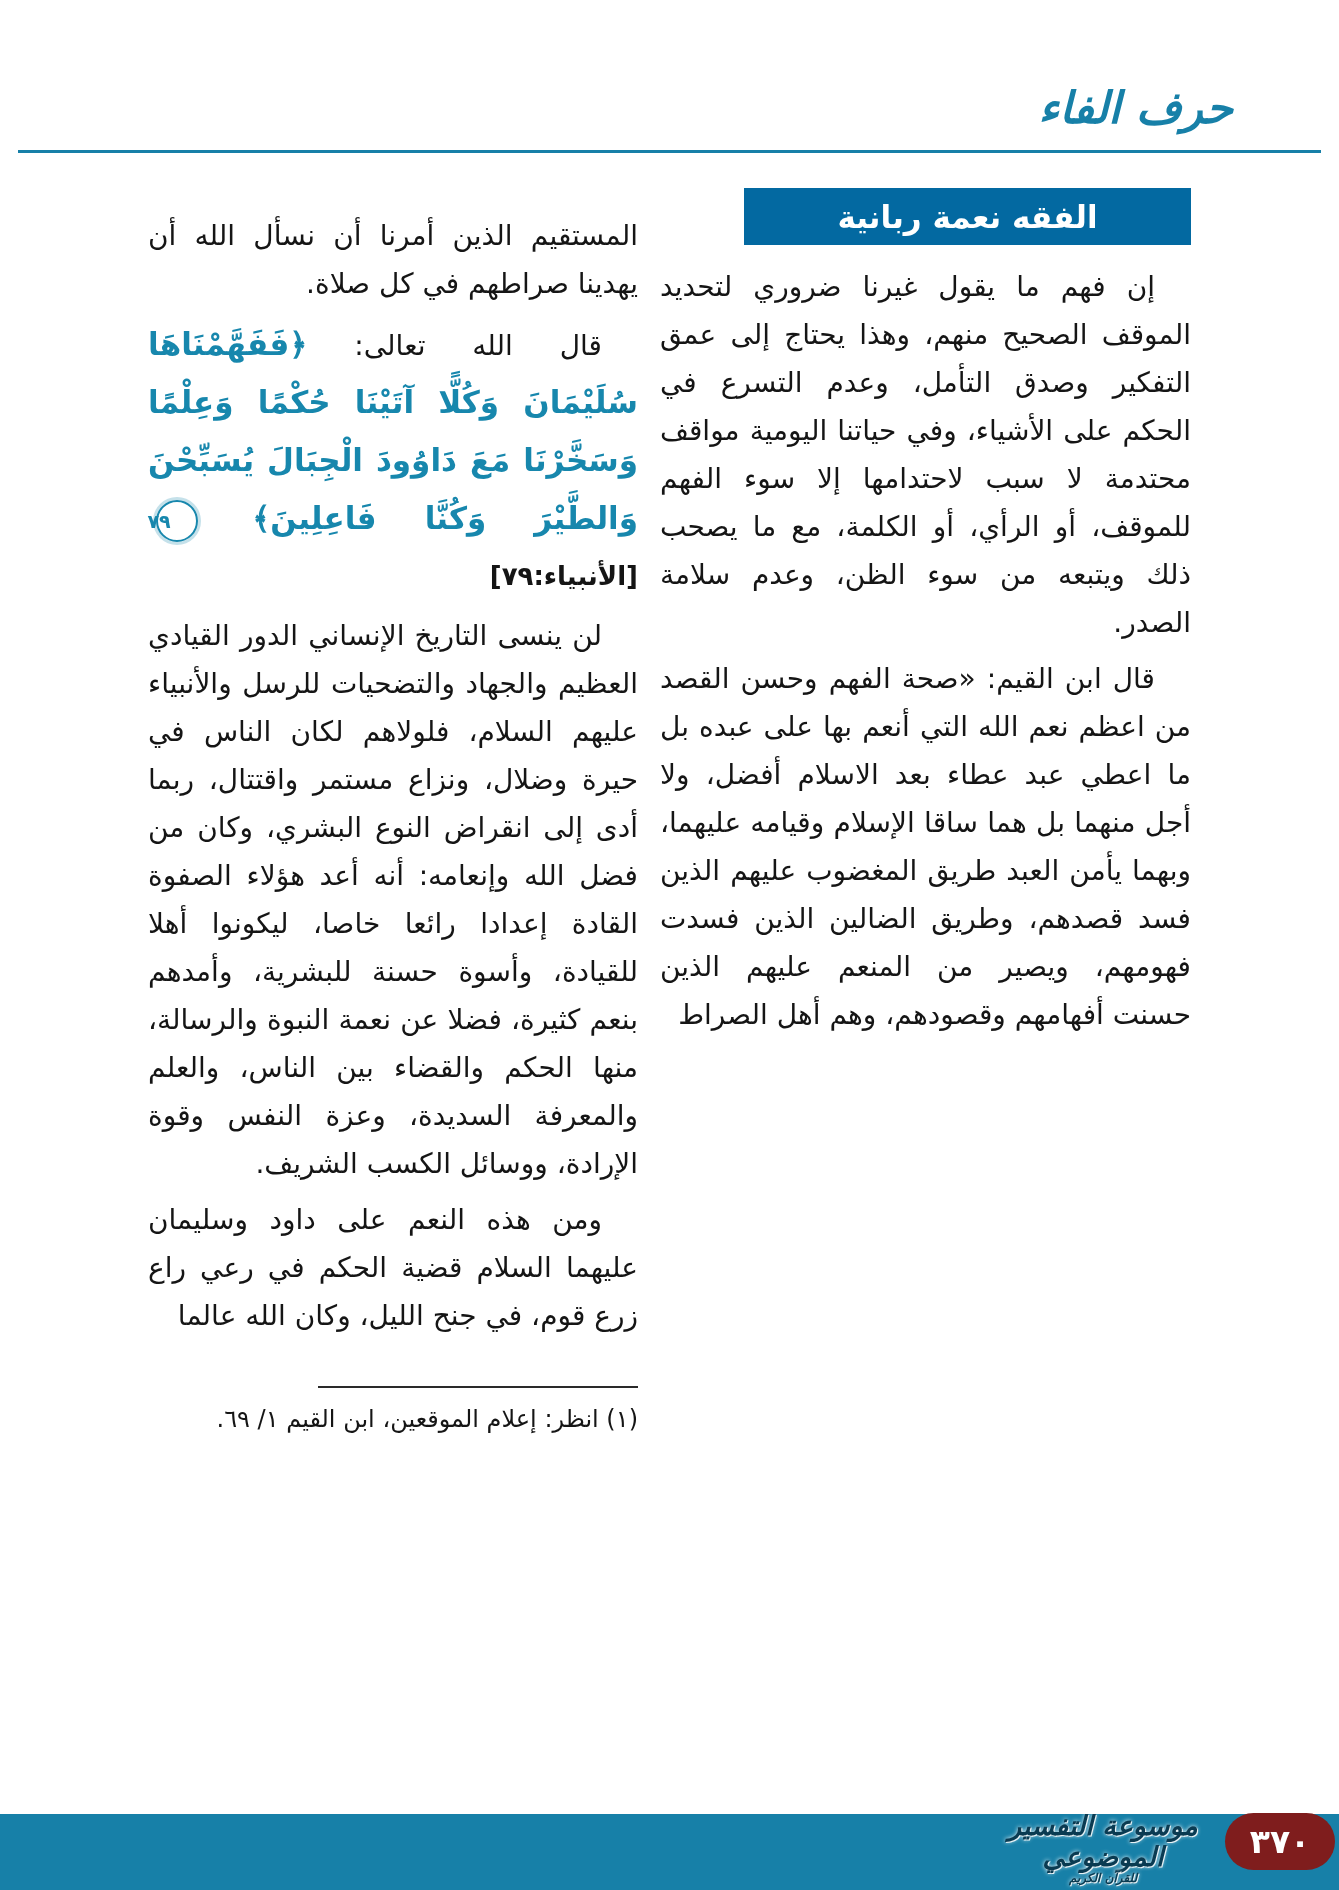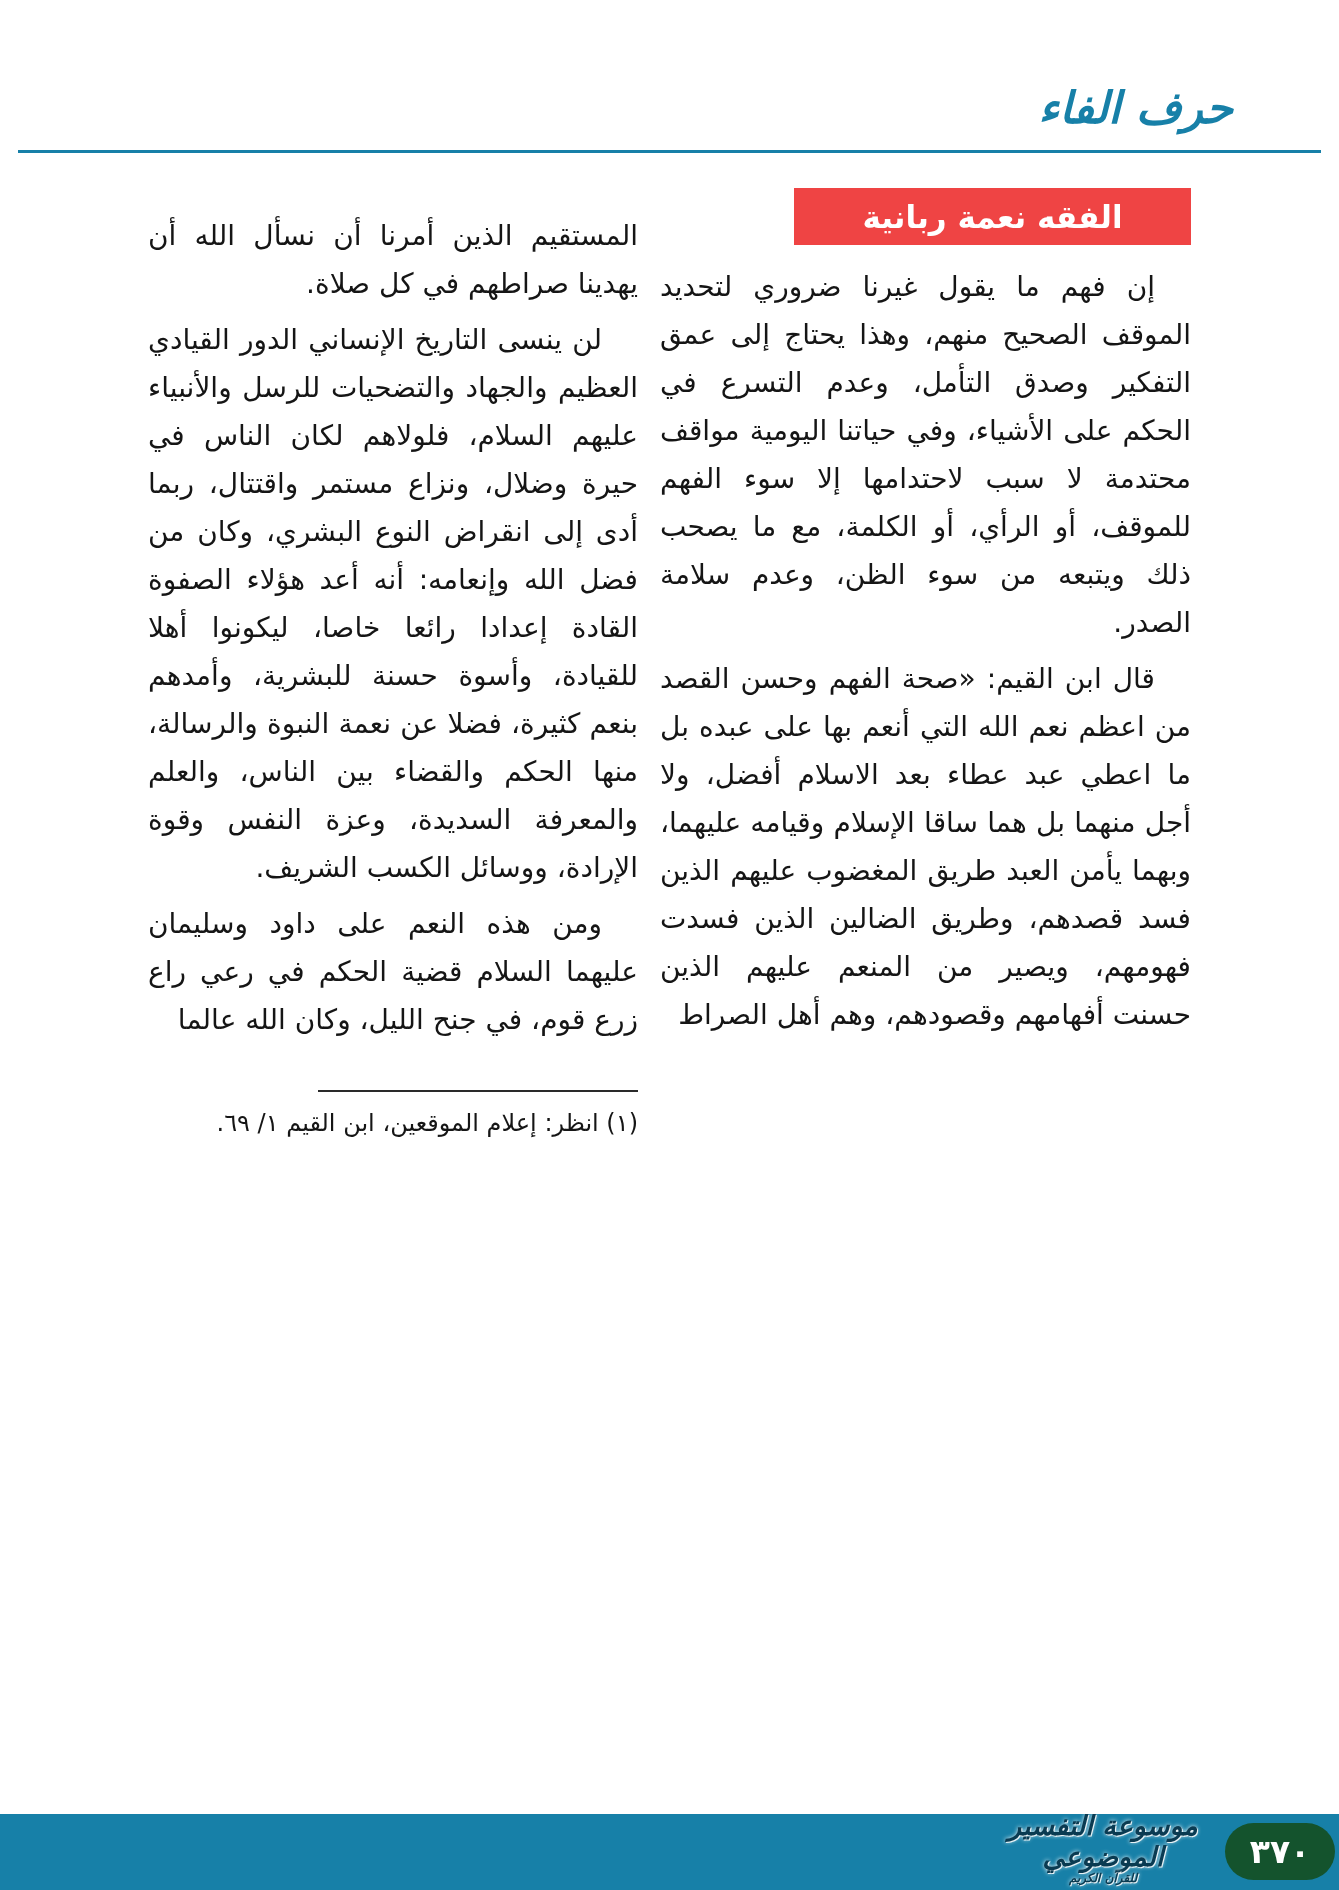--- a/index.html
+++ b/index.html
@@ -44,23 +44,23 @@
     left: 148px;
     display: flex;
     gap: 22px;
     align-items: flex-start;
   }
   .col { display: block; }
   .col-right { width: 531px; }
   .col-left  { width: 490px; margin-top: 24px; }
 
   .section-title-box {
-    width: 397px;
+    width: 447px;
     height: 57px;
-    background: #ef4444;
+    background: #0369a1;
     color: #ffffff;
     display: flex;
     align-items: center;
     justify-content: center;
     font-size: 31px;
     font-weight: bold;
     margin-bottom: 18px;
   }
 
   .body {
@@ -133,24 +133,24 @@
     text-shadow: 0 0 4px rgba(255,255,255,0.95), 1px 1px 0 rgba(255,255,255,0.85);
     font-style: italic;
     font-weight: bold;
     line-height: 1.15;
   }
   .publisher-logo .logo-line1 { font-size: 27px; }
   .publisher-logo .logo-line2 { font-size: 12px; }
   .page-number-pill {
     position: absolute;
     right: 4px;
-    bottom: 10px;
+    bottom: 20px;
     width: 110px;
     height: 57px;
-    background: #14532d;
+    background: #7f1d1d;
     border-radius: 29px;
     display: flex;
     align-items: center;
     justify-content: center;
     color: #ffffff;
     font-size: 33px;
     font-weight: bold;
   }
 </style>
 </head>
@@ -168,20 +168,28 @@
         <span>الفقه نعمة ربانية</span>
       </div>
       <p class="body indent">إن فهم ما يقول غيرنا ضروري لتحديد الموقف الصحيح منهم، وهذا يحتاج إلى عمق التفكير وصدق التأمل، وعدم التسرع في الحكم على الأشياء، وفي حياتنا اليومية مواقف محتدمة لا سبب لاحتدامها إلا سوء الفهم للموقف، أو الرأي، أو الكلمة، مع ما يصحب ذلك ويتبعه من سوء الظن، وعدم سلامة الصدر.</p>
       <p class="body indent">قال ابن القيم: «صحة الفهم وحسن القصد من اعظم نعم الله التي أنعم بها على عبده بل ما اعطي عبد عطاء بعد الاسلام أفضل، ولا أجل منهما بل هما ساقا الإسلام وقيامه عليهما، وبهما يأمن العبد طريق المغضوب عليهم الذين فسد قصدهم، وطريق الضالين الذين فسدت فهومهم، ويصير من المنعم عليهم الذين حسنت أفهامهم وقصودهم، وهم أهل الصراط</p>
     </section>
 
     <section class="col col-left">
       <p class="body">المستقيم الذين أمرنا أن نسأل الله أن يهدينا صراطهم في كل صلاة.</p>
 
 
+      <p class="body indent verse-para">
+        <span class="intro">قال الله تعالى:</span>
+        <span class="verse">﴿فَفَهَّمْنَاهَا سُلَيْمَانَ وَكُلًّا آتَيْنَا حُكْمًا وَعِلْمًا وَسَخَّرْنَا مَعَ دَاوُودَ الْجِبَالَ يُسَبِّحْنَ وَالطَّيْرَ وَكُنَّا فَاعِلِينَ﴾</span>
+        <span class="ayah-ornament">
+            <span>٧٩</span>
+          </span>
+        <span class="verse-ref">[الأنبياء:٧٩]</span>
+      </p>
 
       <p class="body indent">لن ينسى التاريخ الإنساني الدور القيادي العظيم والجهاد والتضحيات للرسل والأنبياء عليهم السلام، فلولاهم لكان الناس في حيرة وضلال، ونزاع مستمر واقتتال، ربما أدى إلى انقراض النوع البشري، وكان من فضل الله وإنعامه: أنه أعد هؤلاء الصفوة القادة إعدادا رائعا خاصا، ليكونوا أهلا للقيادة، وأسوة حسنة للبشرية، وأمدهم بنعم كثيرة، فضلا عن نعمة النبوة والرسالة، منها الحكم والقضاء بين الناس، والعلم والمعرفة السديدة، وعزة النفس وقوة الإرادة، ووسائل الكسب الشريف.</p>
       <p class="body indent">ومن هذه النعم على داود وسليمان عليهما السلام قضية الحكم في رعي راع زرع قوم، في جنح الليل، وكان الله عالما</p>
 
       <div class="footnote">
         <div class="footnote-rule"></div>
         <p class="footnote-text">(١) انظر: إعلام الموقعين، ابن القيم ١/ ٦٩.</p>
       </div>
     </section>
   </main>

